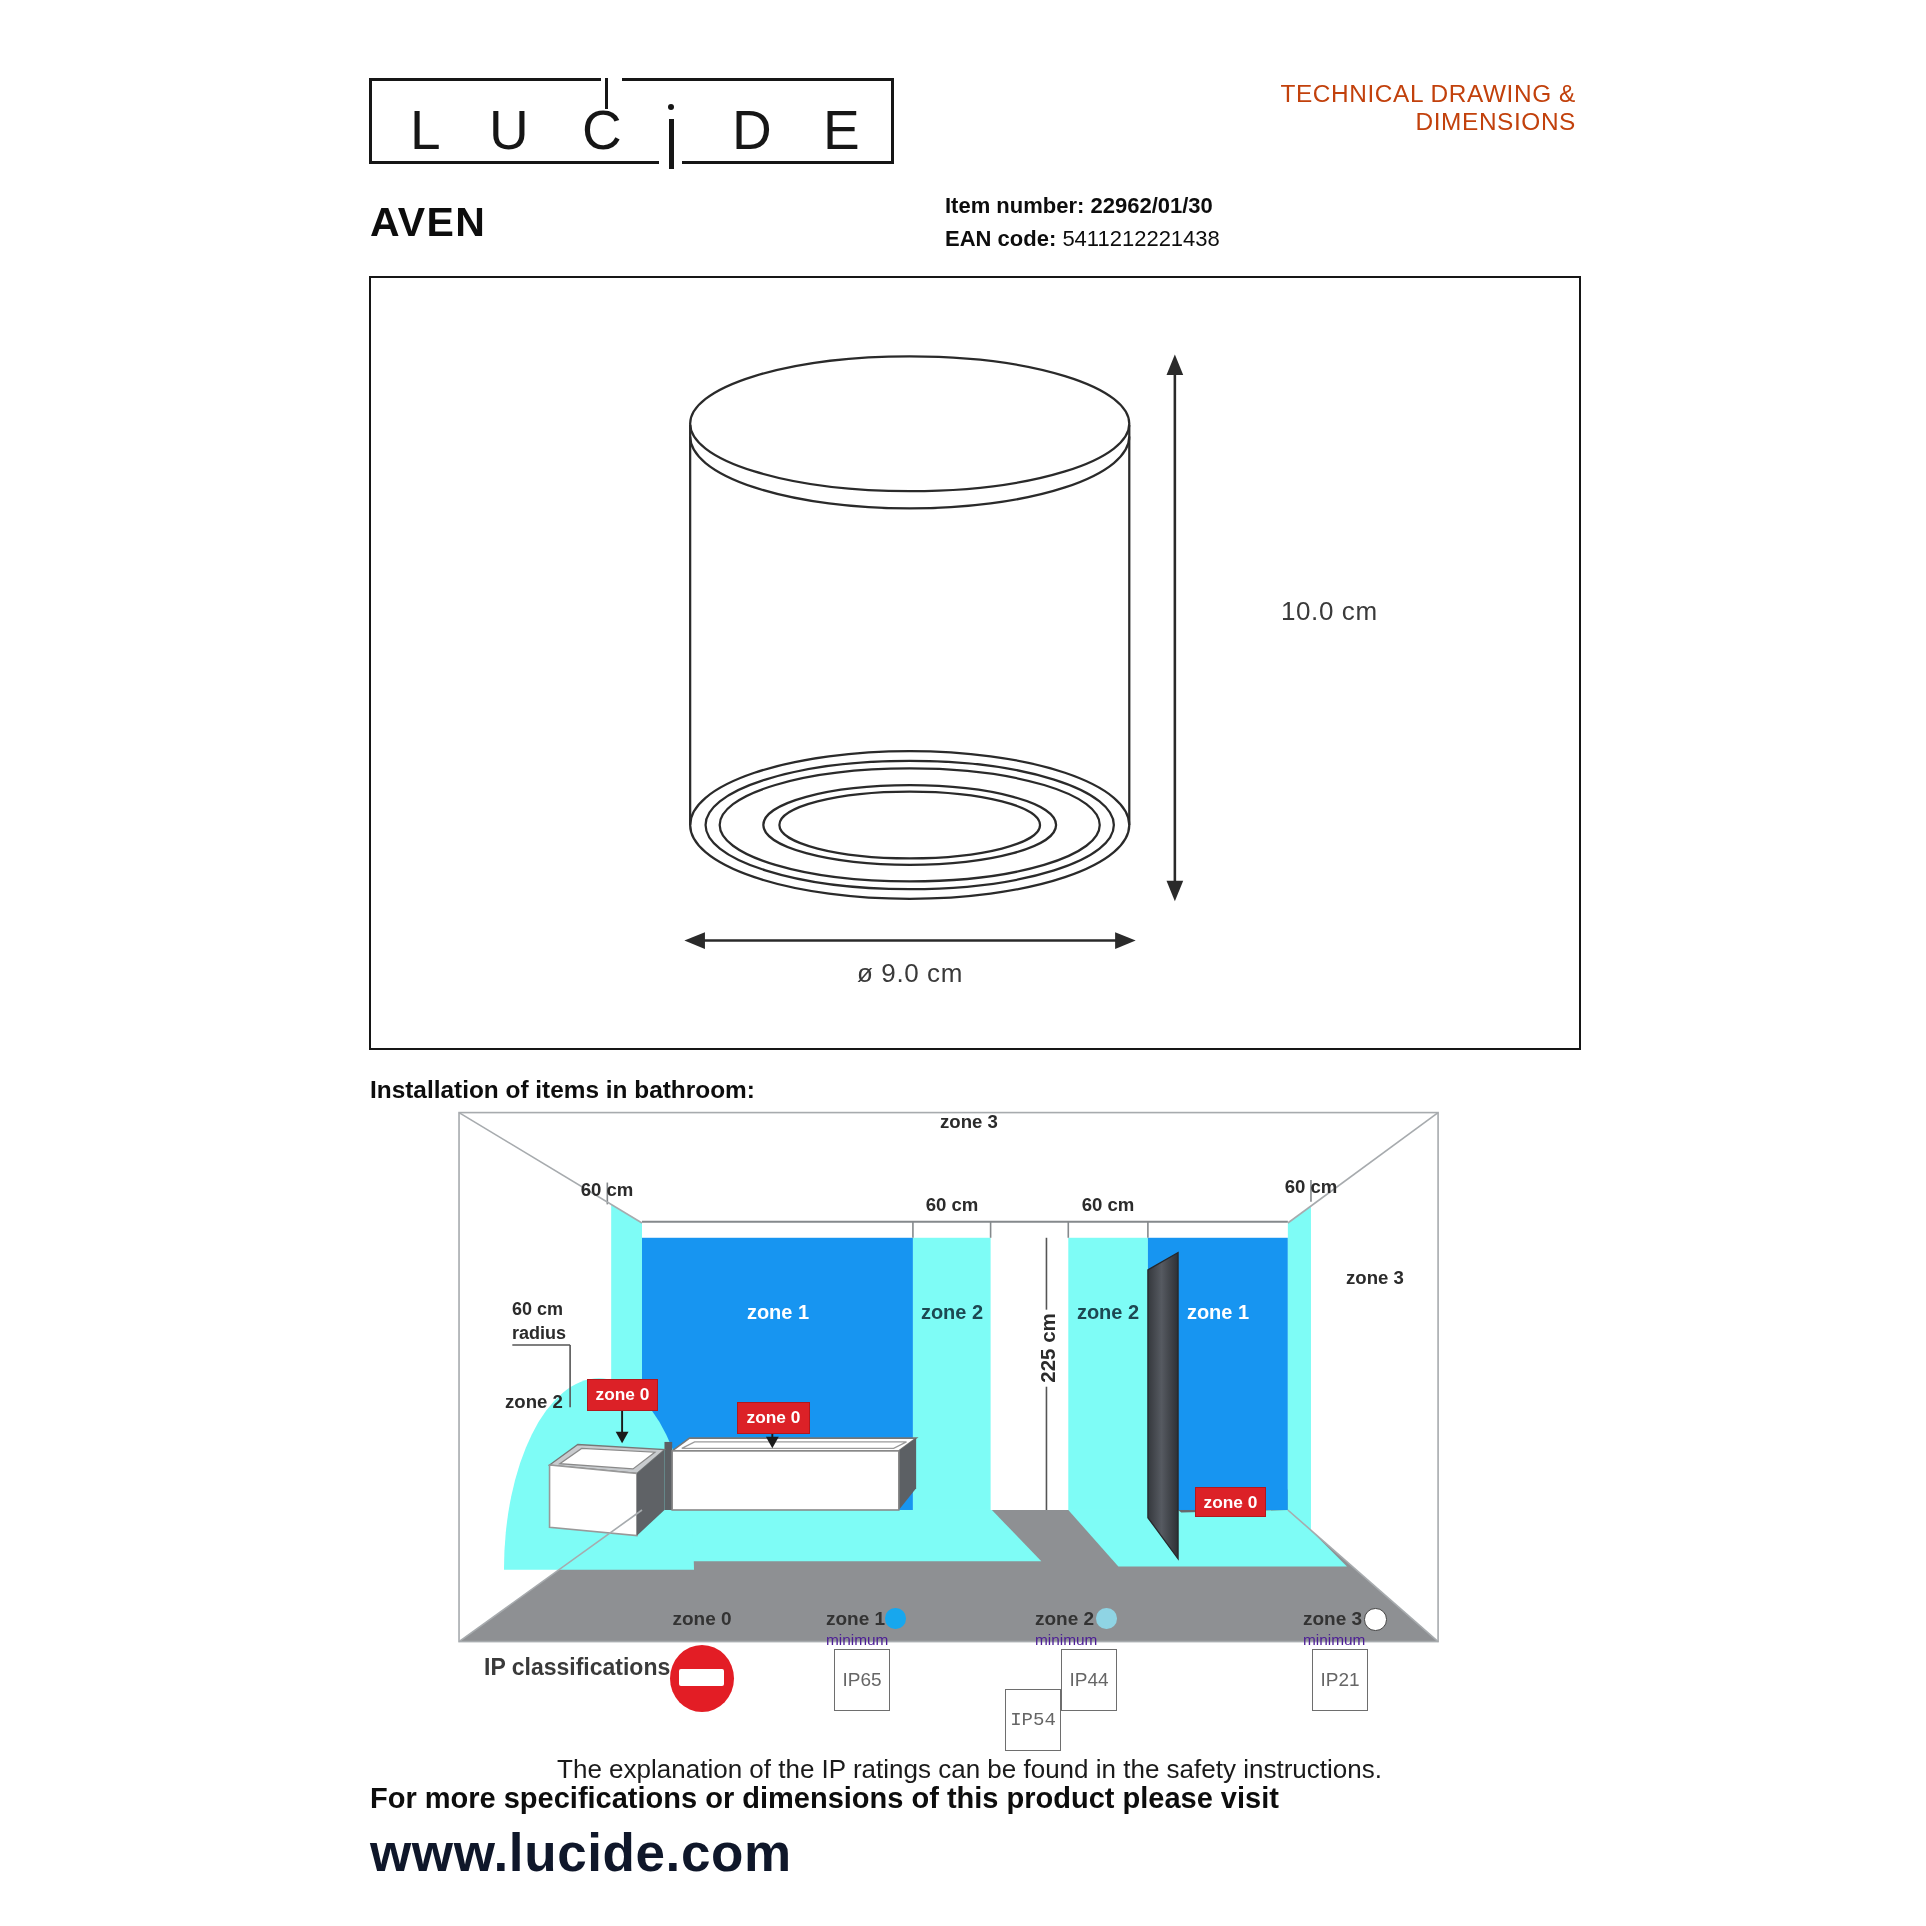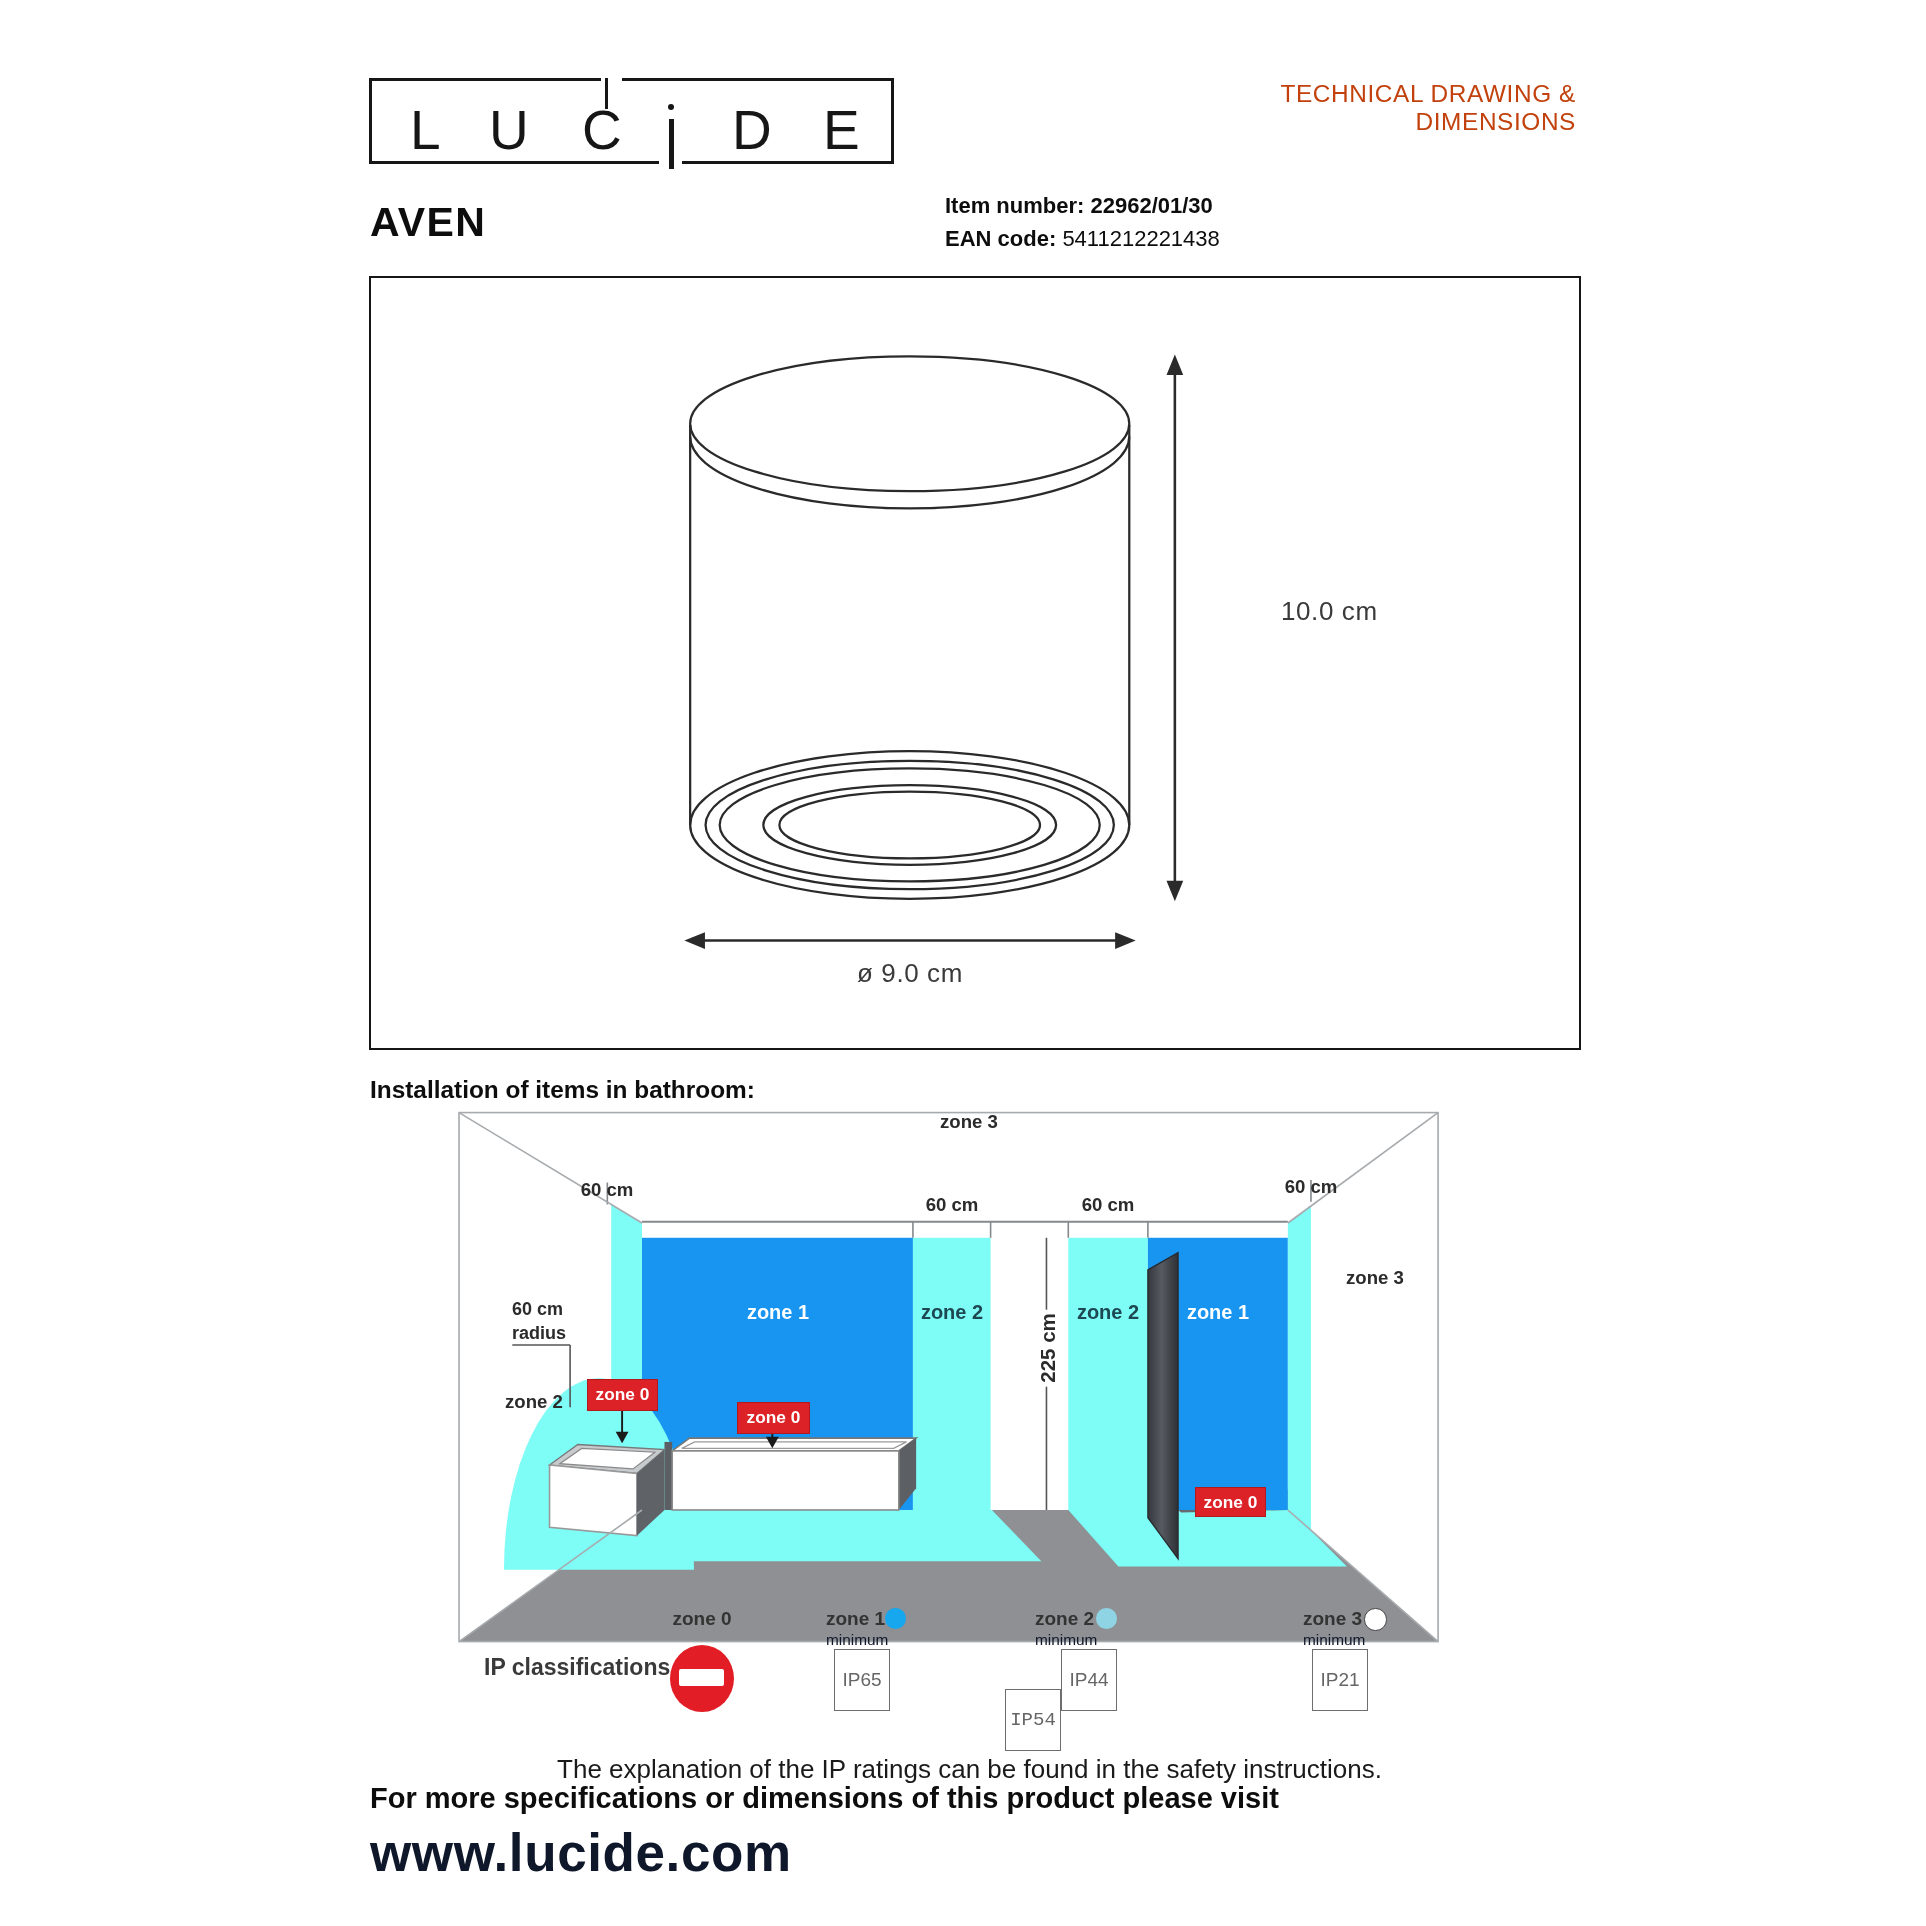--- a/index.html
+++ b/index.html
@@ -28,21 +28,21 @@
   .zlab{font-size:18.6px;font-weight:700;color:#2b2b2b;}
   .zlab-white{font-size:20px;font-weight:700;color:#ffffff;}
   .zlab-cyan{font-size:20px;font-weight:700;color:#1d4852;}
   .rot{transform:translate(-50%,-50%) rotate(-90deg);}
   .tag{background:#dc2127;border:1.3px solid #b3181d;color:#fff;font-size:17.3px;font-weight:700;
        display:flex;align-items:center;justify-content:center;}
 
   
   .ipc-head{left:460px;top:1654px;font-size:23px;font-weight:700;color:#3a3a3a;margin-left:24px;}
   .leg-zone{font-size:19px;font-weight:700;color:#333;}
-  .leg-min{font-size:15.4px;font-weight:400;color:#0f172a;}
+  .leg-min{font-size:15.4px;font-weight:400;color:#4c1d95;}
   .leg-dot{width:20.5px;height:20.5px;border-radius:50%;}
   .ip-box{width:54px;height:60px;border:1.9px solid #6e6e6e;display:flex;align-items:center;justify-content:center;
           font-size:19px;color:#666;background:#fff;}
   .noentry{left:670px;top:1645px;width:64px;height:67px;background:#e31d25;border-radius:50%;}
   .noentry-bar{left:679px;top:1669px;width:45px;height:17.3px;background:#ffffff;border-radius:1.9px;}
   .note{left:369px;top:1718px;width:1201px;text-align:center;font-size:26px;color:#1a1a1a;margin-top:36px;}
 
   .foot1{left:370px;top:1782px;font-size:29px;font-weight:700;color:#0d0d0d;}
   .foot2{left:370px;top:1822px;font-size:53px;font-weight:700;color:#0f172a;letter-spacing:0.6px;}
 </style>

